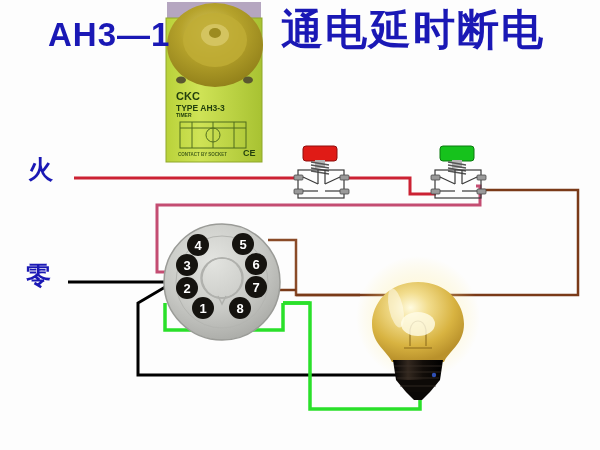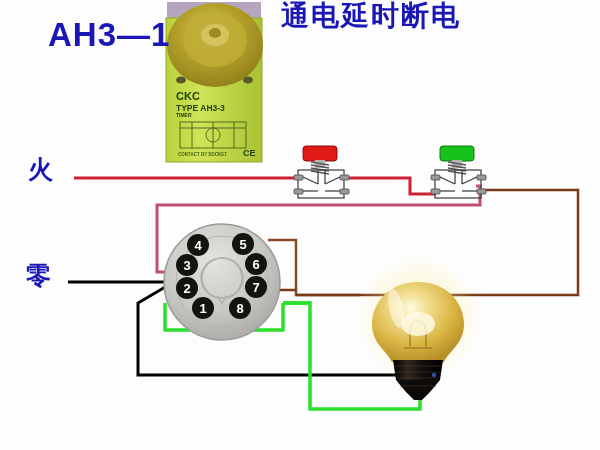--- a/index.html
+++ b/index.html
@@ -28,22 +28,22 @@
     white-space: nowrap;
     line-height: 1;
   }
   #label-model {
     left: 48px; top: 18px;
     font-size: 33px;
     letter-spacing: 1px;
     font-family: "Liberation Sans", sans-serif;
   }
   #label-title {
-    left: 281px; top: 2px;
-    font-size: 28px;
+    left: 281px; top: 9px;
+    font-size: 42px;
     letter-spacing: 2px;
     font-family: "DejaVu Sans", sans-serif;
   }
   #label-live {
     left: 28px; top: 157px;
     font-size: 25px;
     font-family: "DejaVu Sans", sans-serif;
   }
   #label-neutral {
     left: 26px; top: 263px;

